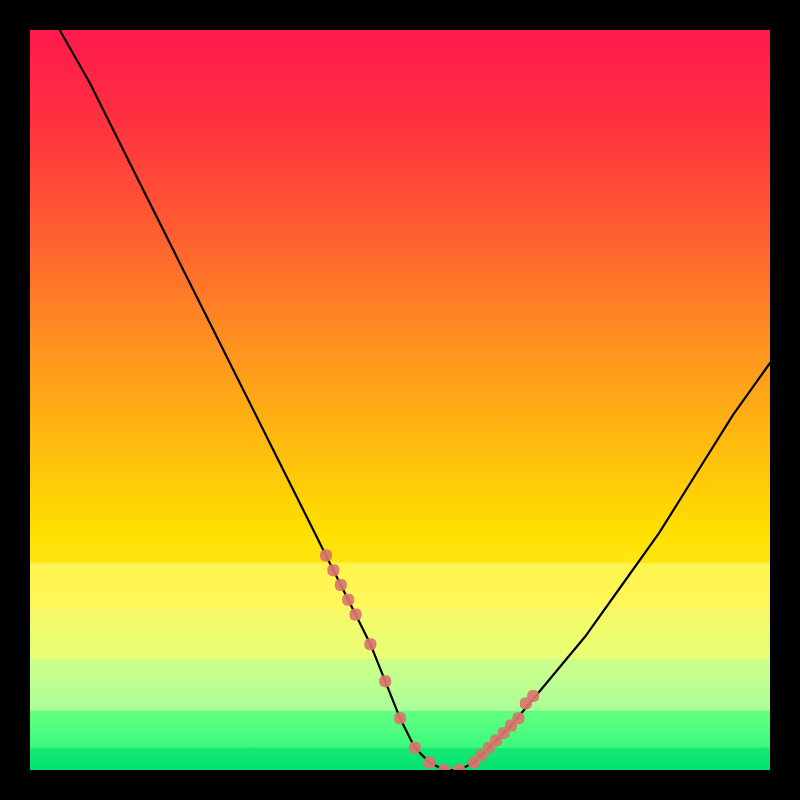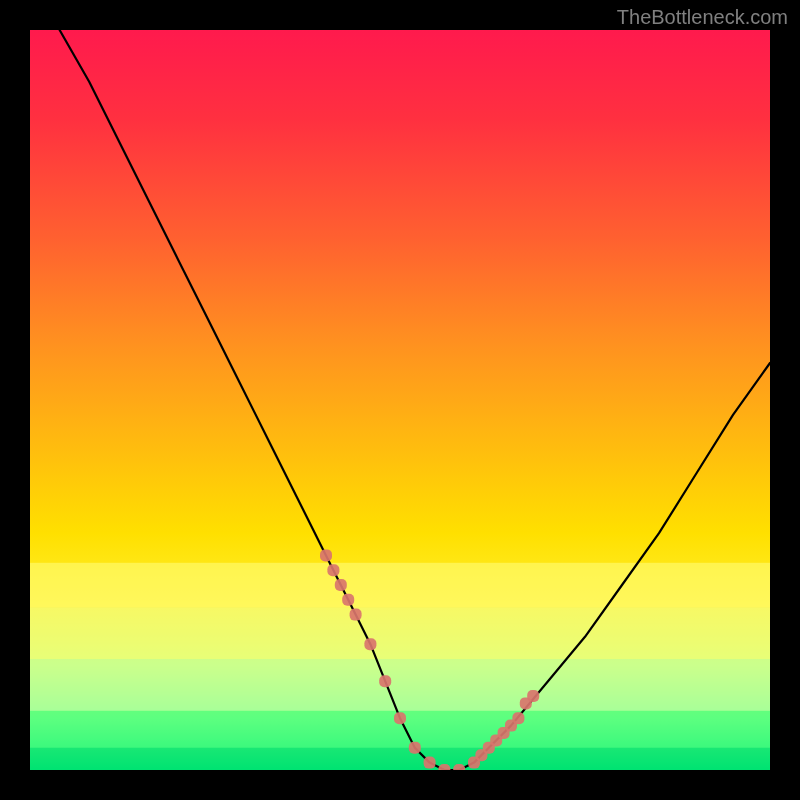--- a/index.html
+++ b/index.html
@@ -35,21 +35,20 @@
     height: 740px;
   }
   svg {
     display: block;
   }
 </style>
 </head>
 <body>
 
 <div class="chart-container">
-  <div class="watermark">TheBottleneck.com</div>
   <div class="plot-area">
     <svg id="chart-svg" width="740" height="740" viewBox="0 0 740 740">
         <defs>
           <linearGradient id="bg-grad" x1="0" y1="0" x2="0" y2="1">
             <stop offset="0%" stop-color="#ff1a4d"></stop>
             <stop offset="12%" stop-color="#ff3040"></stop>
             <stop offset="28%" stop-color="#ff6030"></stop>
             <stop offset="42%" stop-color="#ff9020"></stop>
             <stop offset="55%" stop-color="#ffb810"></stop>
             <stop offset="68%" stop-color="#ffe000"></stop>

